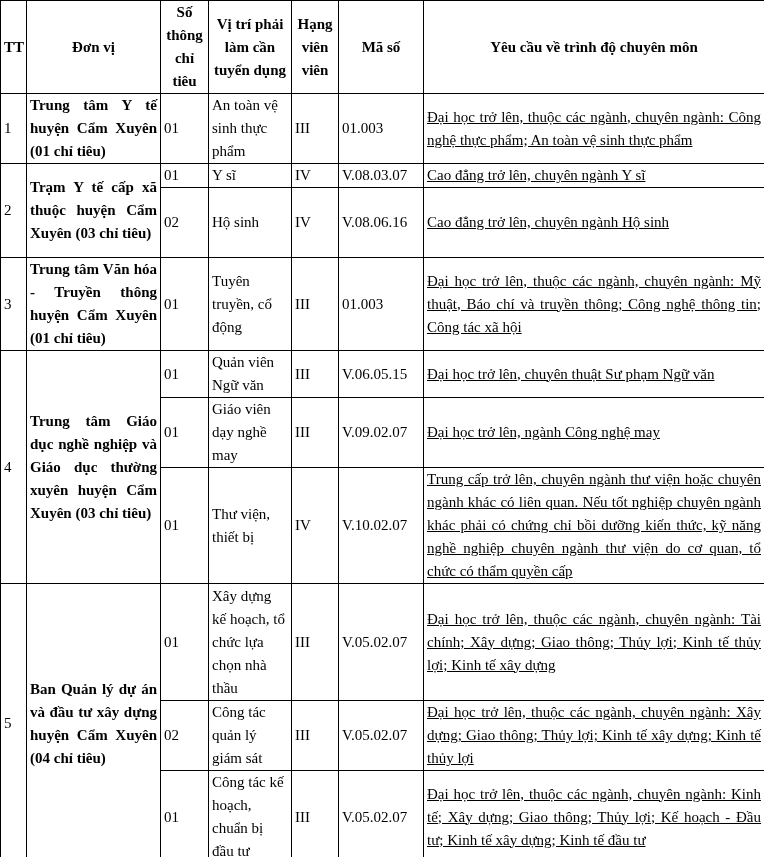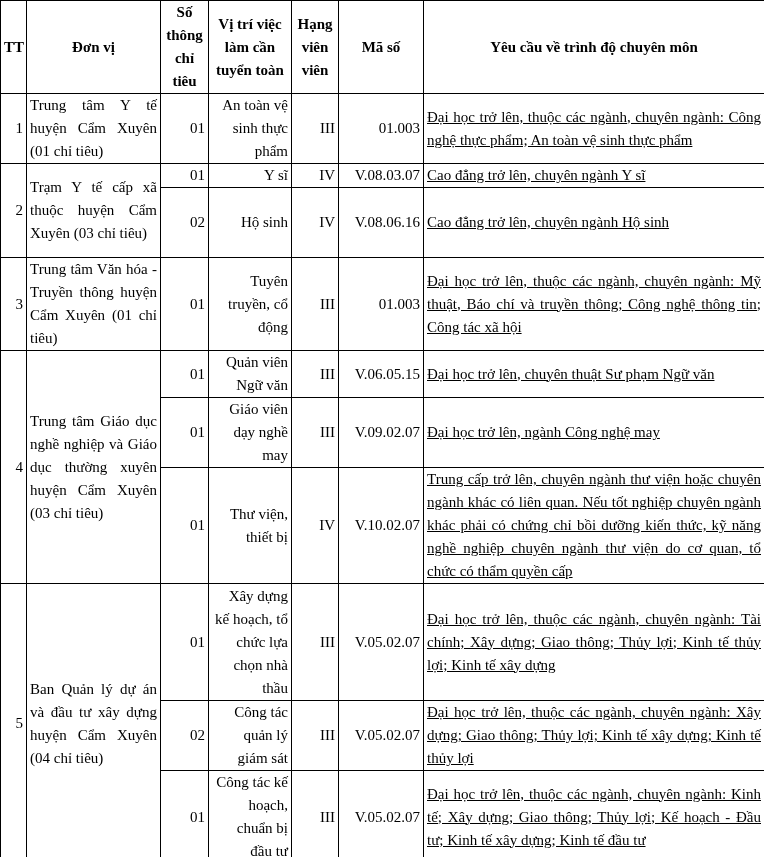--- a/index.html
+++ b/index.html
@@ -16,43 +16,43 @@
   table.grid td, table.grid th {
     border: 1px solid #000;
     padding: 0 3px;
     vertical-align: middle;
   }
   table.grid th {
     font-weight: bold;
     text-align: center;
     line-height: 23px;
   }
-  .c { text-align: right; }
-  .j { text-align: justify; text-align-last: left; }
+  .c { text-align: left; }
+  .j { text-align: justify; text-align-last: left; font-weight: bold; }
   .req { text-align: justify; text-align-last: left; padding: 0 2px 0 3px; text-decoration: underline; }
 </style>
 </head>
 <body>
 
 <table class="grid">
   <colgroup>
     <col style="width:26px">
     <col style="width:134px">
     <col style="width:48px">
     <col style="width:83px">
     <col style="width:47px">
     <col style="width:85px">
     <col style="width:341px">
   </colgroup>
   <thead>
     <tr style="height:92px">
       <th>TT</th>
       <th>Đơn vị</th>
       <th>Số thông chỉ tiêu</th>
-      <th>Vị trí việc làm cần tuyển toàn</th>
+      <th>Vị trí phải làm cần tuyển dụng</th>
       <th>Hạng viên viên</th>
       <th>Mã số</th>
       <th>Yêu cầu về trình độ chuyên môn</th>
     </tr>
   </thead>
   <tbody>
 
     <tr style="height:70px">
       <td class="c">1</td>
       <td class="j">Trung tâm Y tế huyện Cẩm Xuyên (01 chỉ tiêu)</td>

